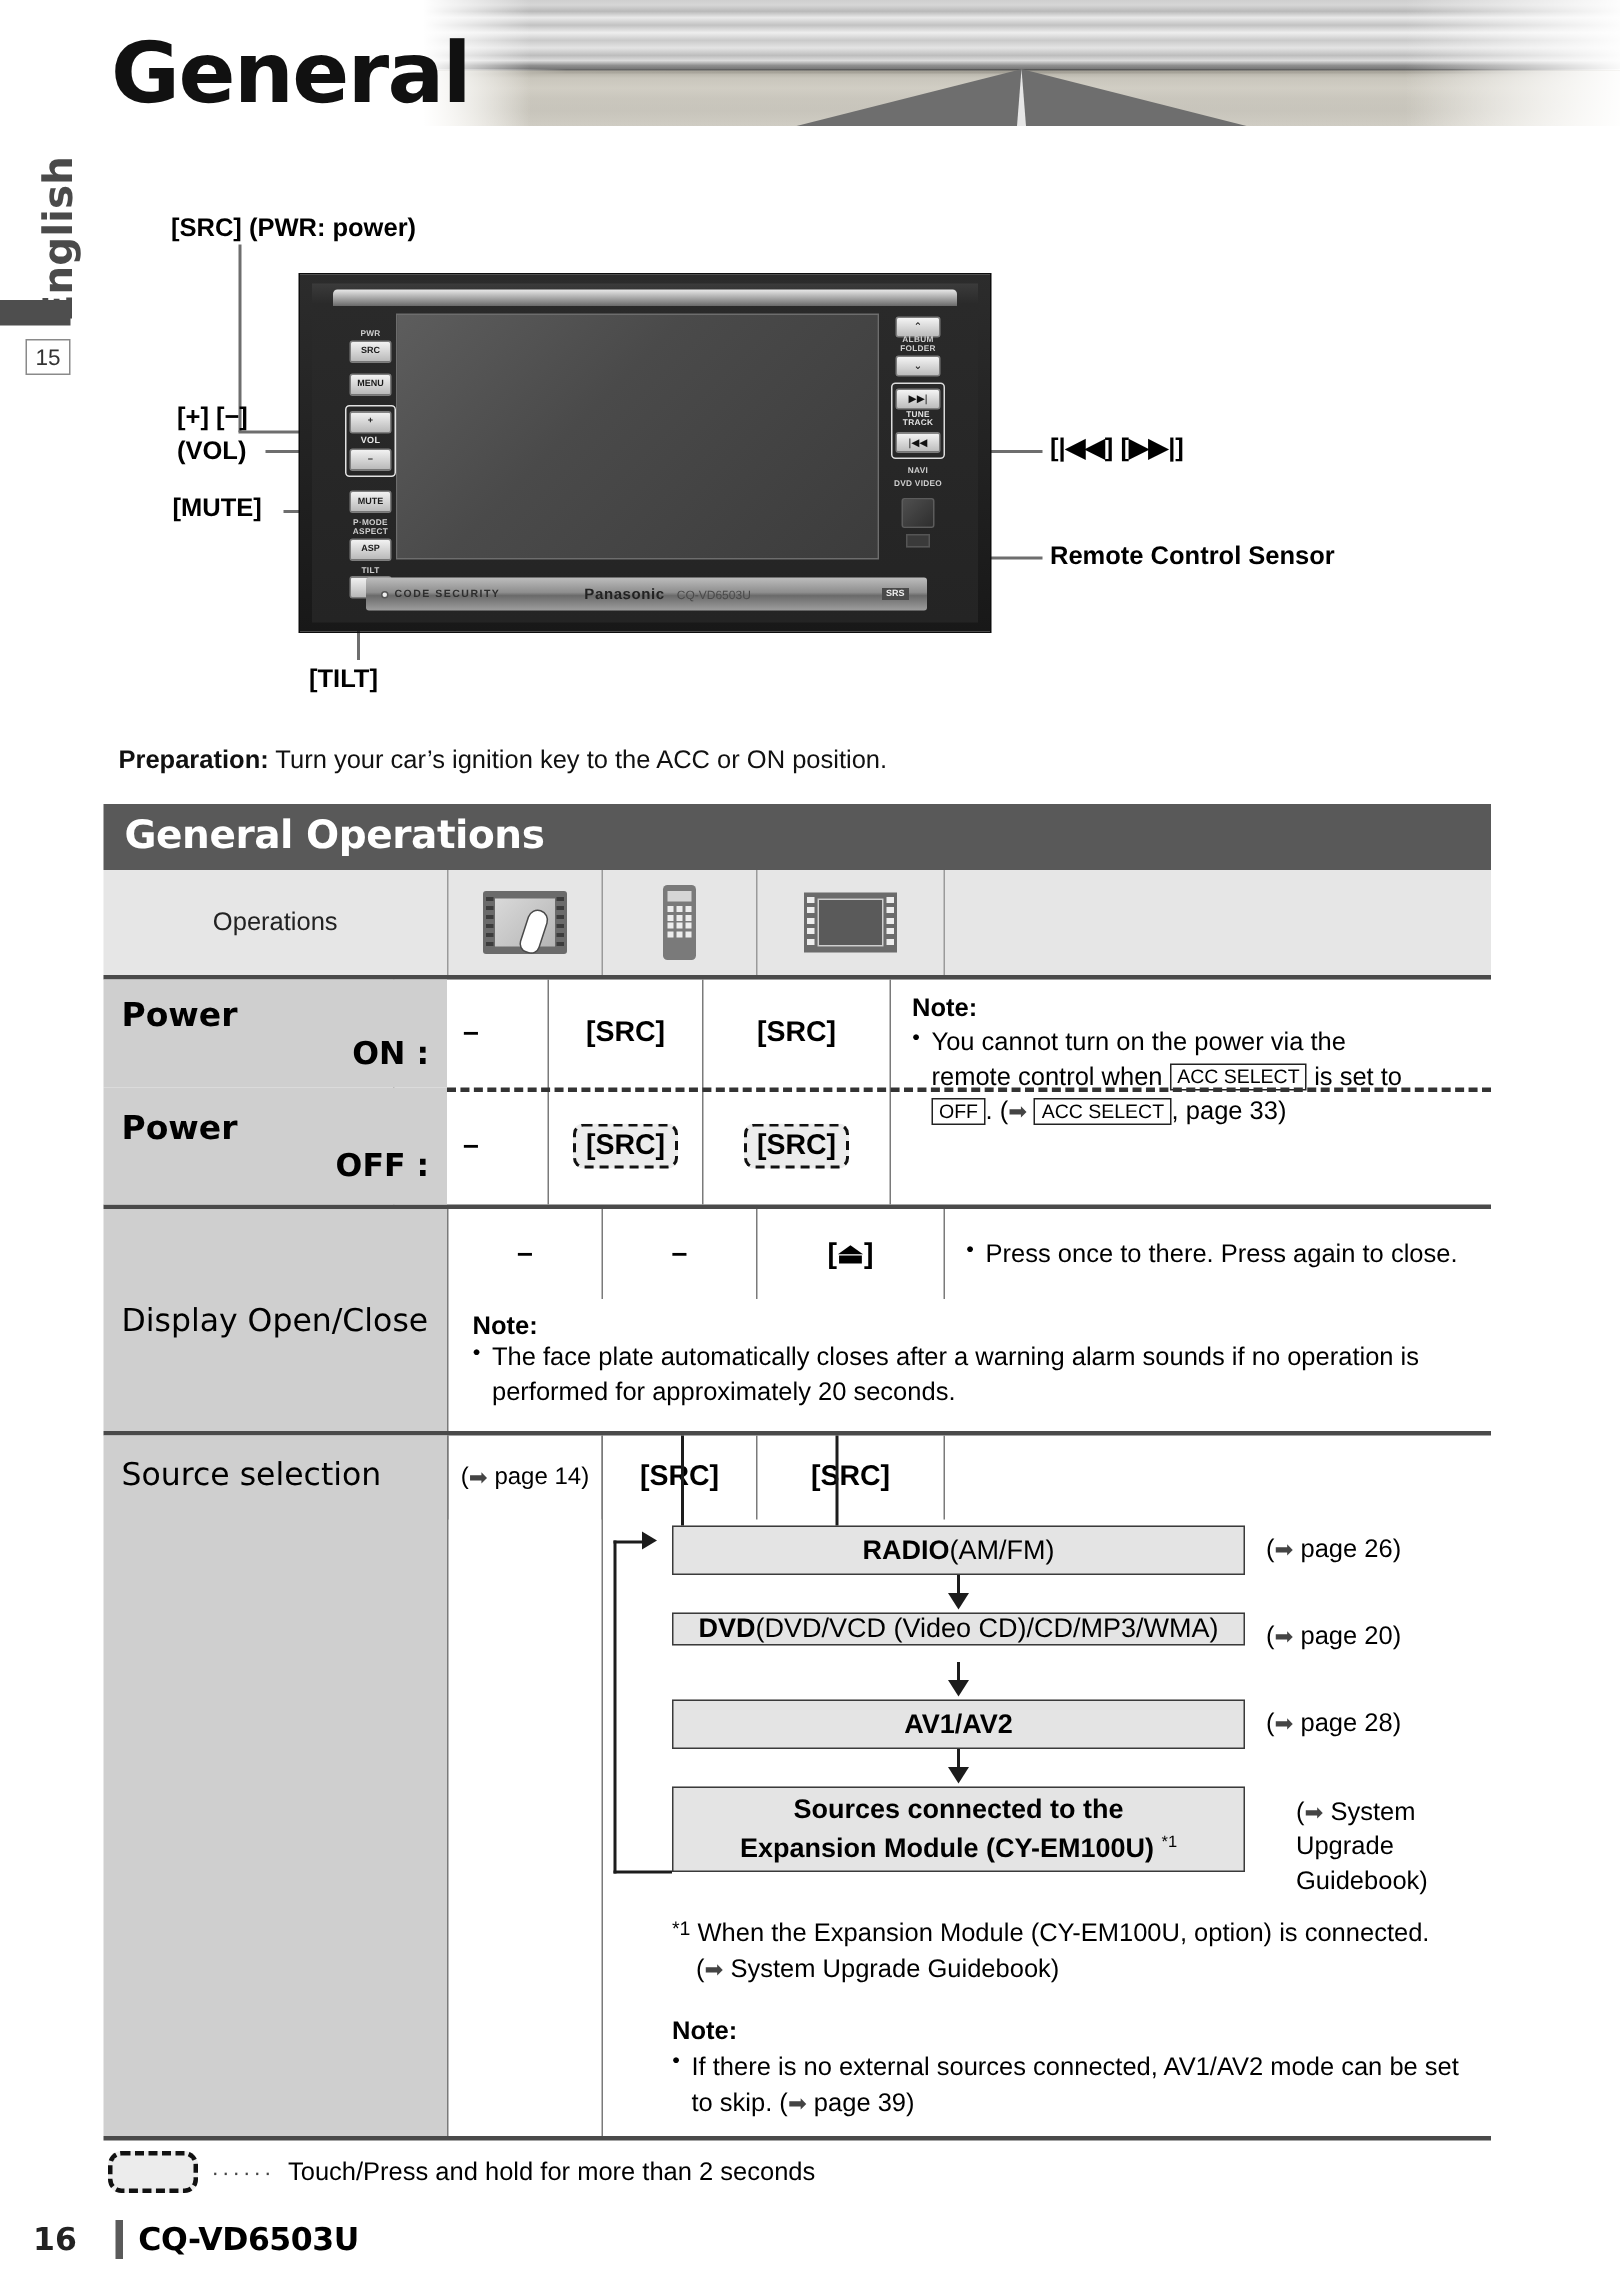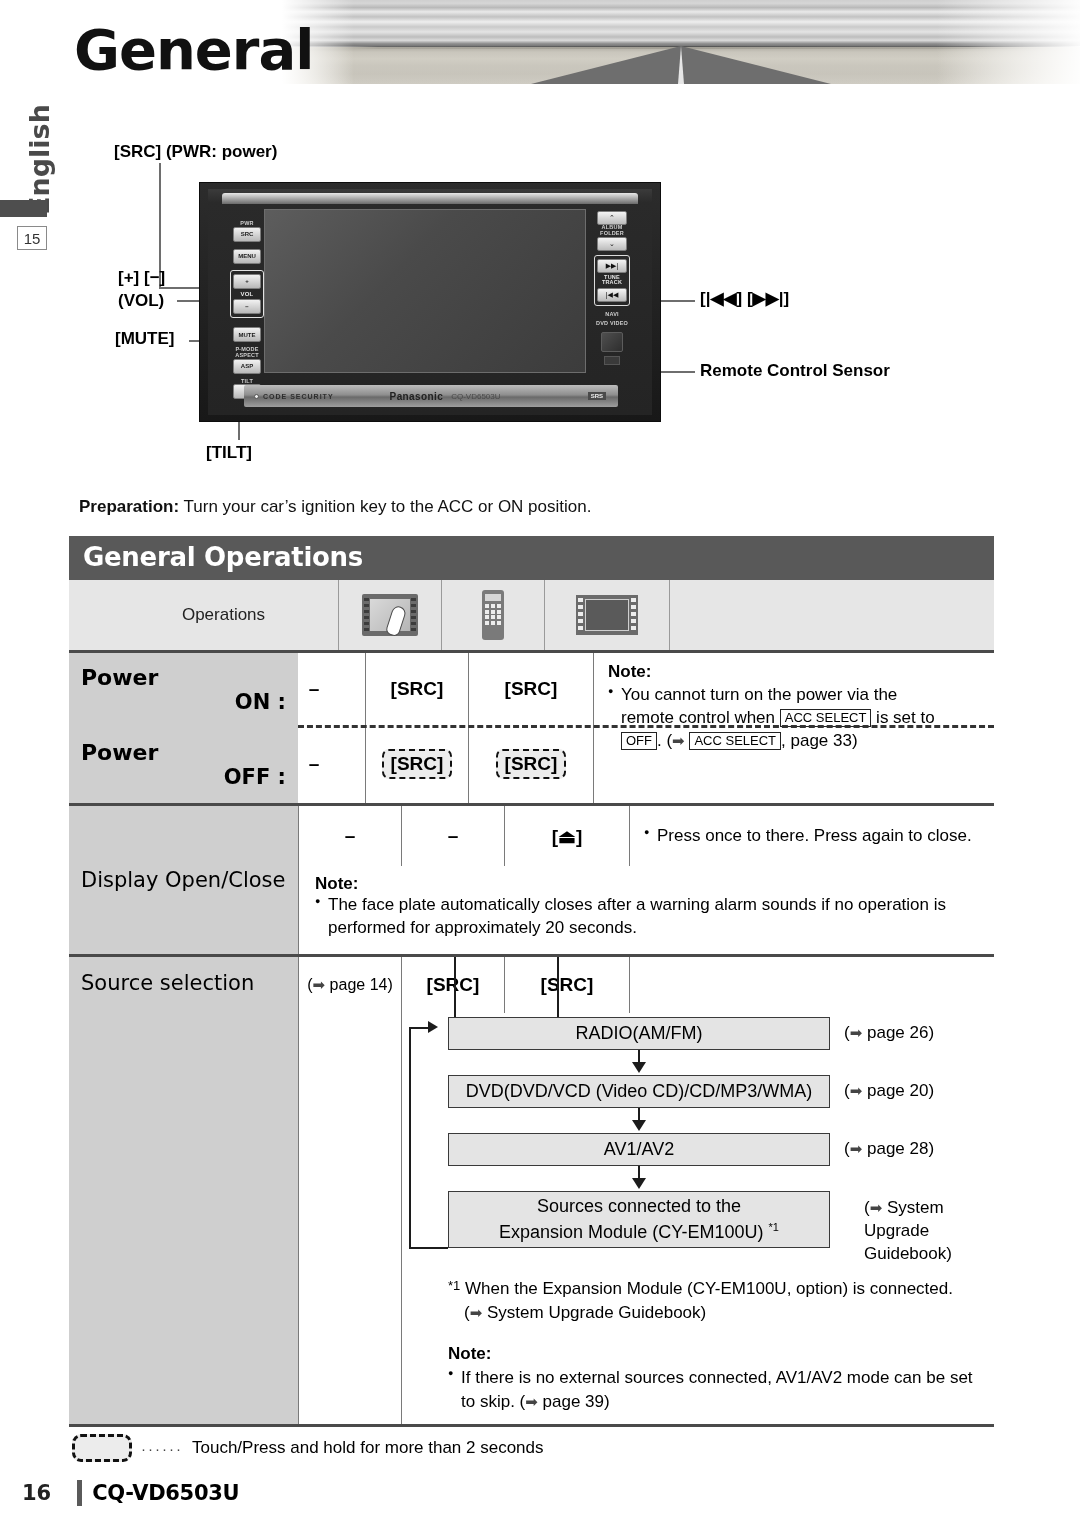--- a/index.html
+++ b/index.html
@@ -170,21 +170,21 @@
   .prep b { font-weight: bold; }
 
   
   .tbl { position: absolute; left: 69px; top: 536px; width: 925px; }
   .tbl-head {
     background: #595959; color: #fff;
     font-size: 26px; font-weight: bold; padding: 6px 14px 8px;
     font-family: "DejaVu Sans", sans-serif; letter-spacing: -.3px;
   }
   .icon-row { display: flex; background: #e6e6e6; border-bottom: 3px solid #4a4a4a; }
-  .c1 { width: 229px; flex: none; margin-left: 40px; }
+  .c1 { width: 229px; flex: none; }
   .c2 { width: 103px; flex: none; }
   .c3 { width: 103px; flex: none; }
   .c4 { width: 125px; flex: none; }
   .c5 { flex: 1; }
   .icon-row .c1 { display:flex; align-items:center; justify-content:center; font-size:17px; color:#222; }
   .icon-cell {
     border-left: 1px solid #9a9a9a;
     height: 70px; display: flex; align-items: center; justify-content: center;
     position: relative;
   }
@@ -244,21 +244,21 @@
   }
   .hr-solid { height: 3px; background: #4a4a4a; }
 
   
   .flow { position: relative; padding: 6px 0 14px 0; }
   .fbox {
     position: absolute; background: #e4e4e4; border: 1.4px solid #3a3a3a;
     display: flex; align-items: center; justify-content: center;
     font-size: 18px; text-align: center;
   }
-  .fbox b { font-weight: normal; }
+  .fbox b { font-weight: bold; }
   .fpage { position: absolute; font-size: 17px; }
   .vline { position: absolute; background: #1c1c1c; width: 2px; }
   .hline { position: absolute; background: #1c1c1c; height: 2px; }
   .arrowdn {
     position: absolute; width: 0; height: 0;
     border-left: 7px solid transparent; border-right: 7px solid transparent;
     border-top: 11px solid #1c1c1c;
   }
   .arrowrt {
     position: absolute; width: 0; height: 0;
@@ -510,21 +510,21 @@
           <div class="fbox" style="left:150px; top:4px; width:382px; height:33px;">
             <b>RADIO</b>
               <span> (AM/FM)</span>
           </div>
           <div class="fpage" style="left:546px; top:10px;">
             (<span class="arrw">➡</span>&nbsp;<span>page 26</span>)
           </div>
           <div class="vline" style="left:340px; top:37px; height:14px;"></div>
           <div class="arrowdn" style="left:334px; top:49px;"></div>
 
-          <div class="fbox" style="left:150px; top:62px; width:382px; height:33px;">
+          <div class="fbox" style="left:150px; top:62px; width:382px; height:22px;">
             <b>DVD</b>
               <span> (DVD/VCD (Video CD)/CD/MP3/WMA)</span>
           </div>
           <div class="fpage" style="left:546px; top:68px;">
             (<span class="arrw">➡</span>&nbsp;<span>page 20</span>)
           </div>
           <div class="vline" style="left:340px; top:95px; height:14px;"></div>
           <div class="arrowdn" style="left:334px; top:107px;"></div>
 
           <div class="fbox" style="left:150px; top:120px; width:382px; height:33px;">

